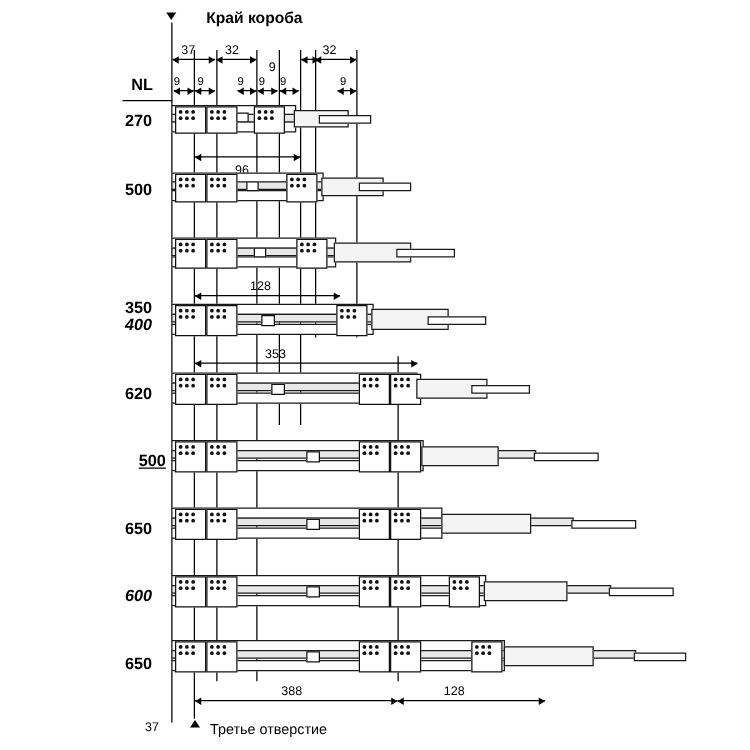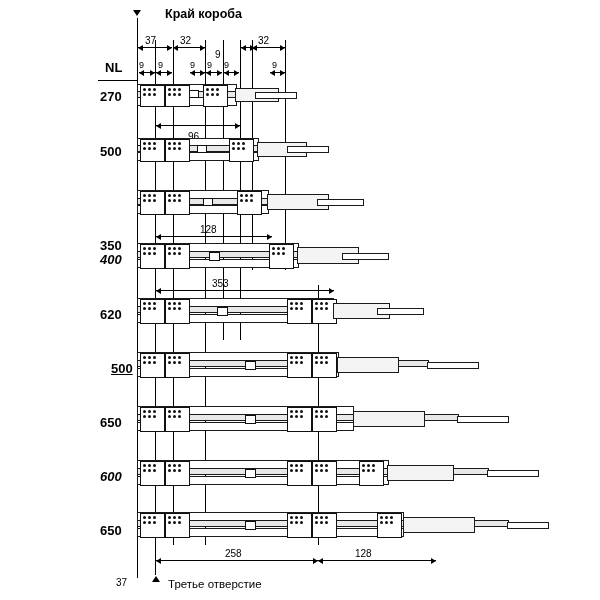--- a/index.html
+++ b/index.html
@@ -467,21 +467,21 @@
         <i></i>
         <i></i>
         <i></i>
     </div>
     <div class="seg" style="left:266px;top:5px;width:70px;height:14px;"></div>
     <div class="seg" style="left:370px;top:10px;width:40px;height:5px;background:#fff;"></div>
     <div class="tab" style="left:108px;top:9px;width:9px;height:7px;"></div>
   </div>
 
   <div class="dim" style="left:156px;top:560px;width:162px;"></div>
-  <div class="lbl sm" style="left:225px;top:549px;">258</div>
+  <div class="lbl sm" style="left:225px;top:549px;">388</div>
 
   <div class="dim" style="left:318px;top:560px;width:118px;"></div>
   <div class="lbl sm" style="left:355px;top:549px;">128</div>
 
   <div class="lbl sm" style="left:116px;top:578px;">37</div>
   <div class="arrowup" style="left:152px;top:576px;"></div>
   <div class="lbl" style="left:168px;top:578px;font-size:11.5px;">Третье отверстие</div>
 
 </div>
 

